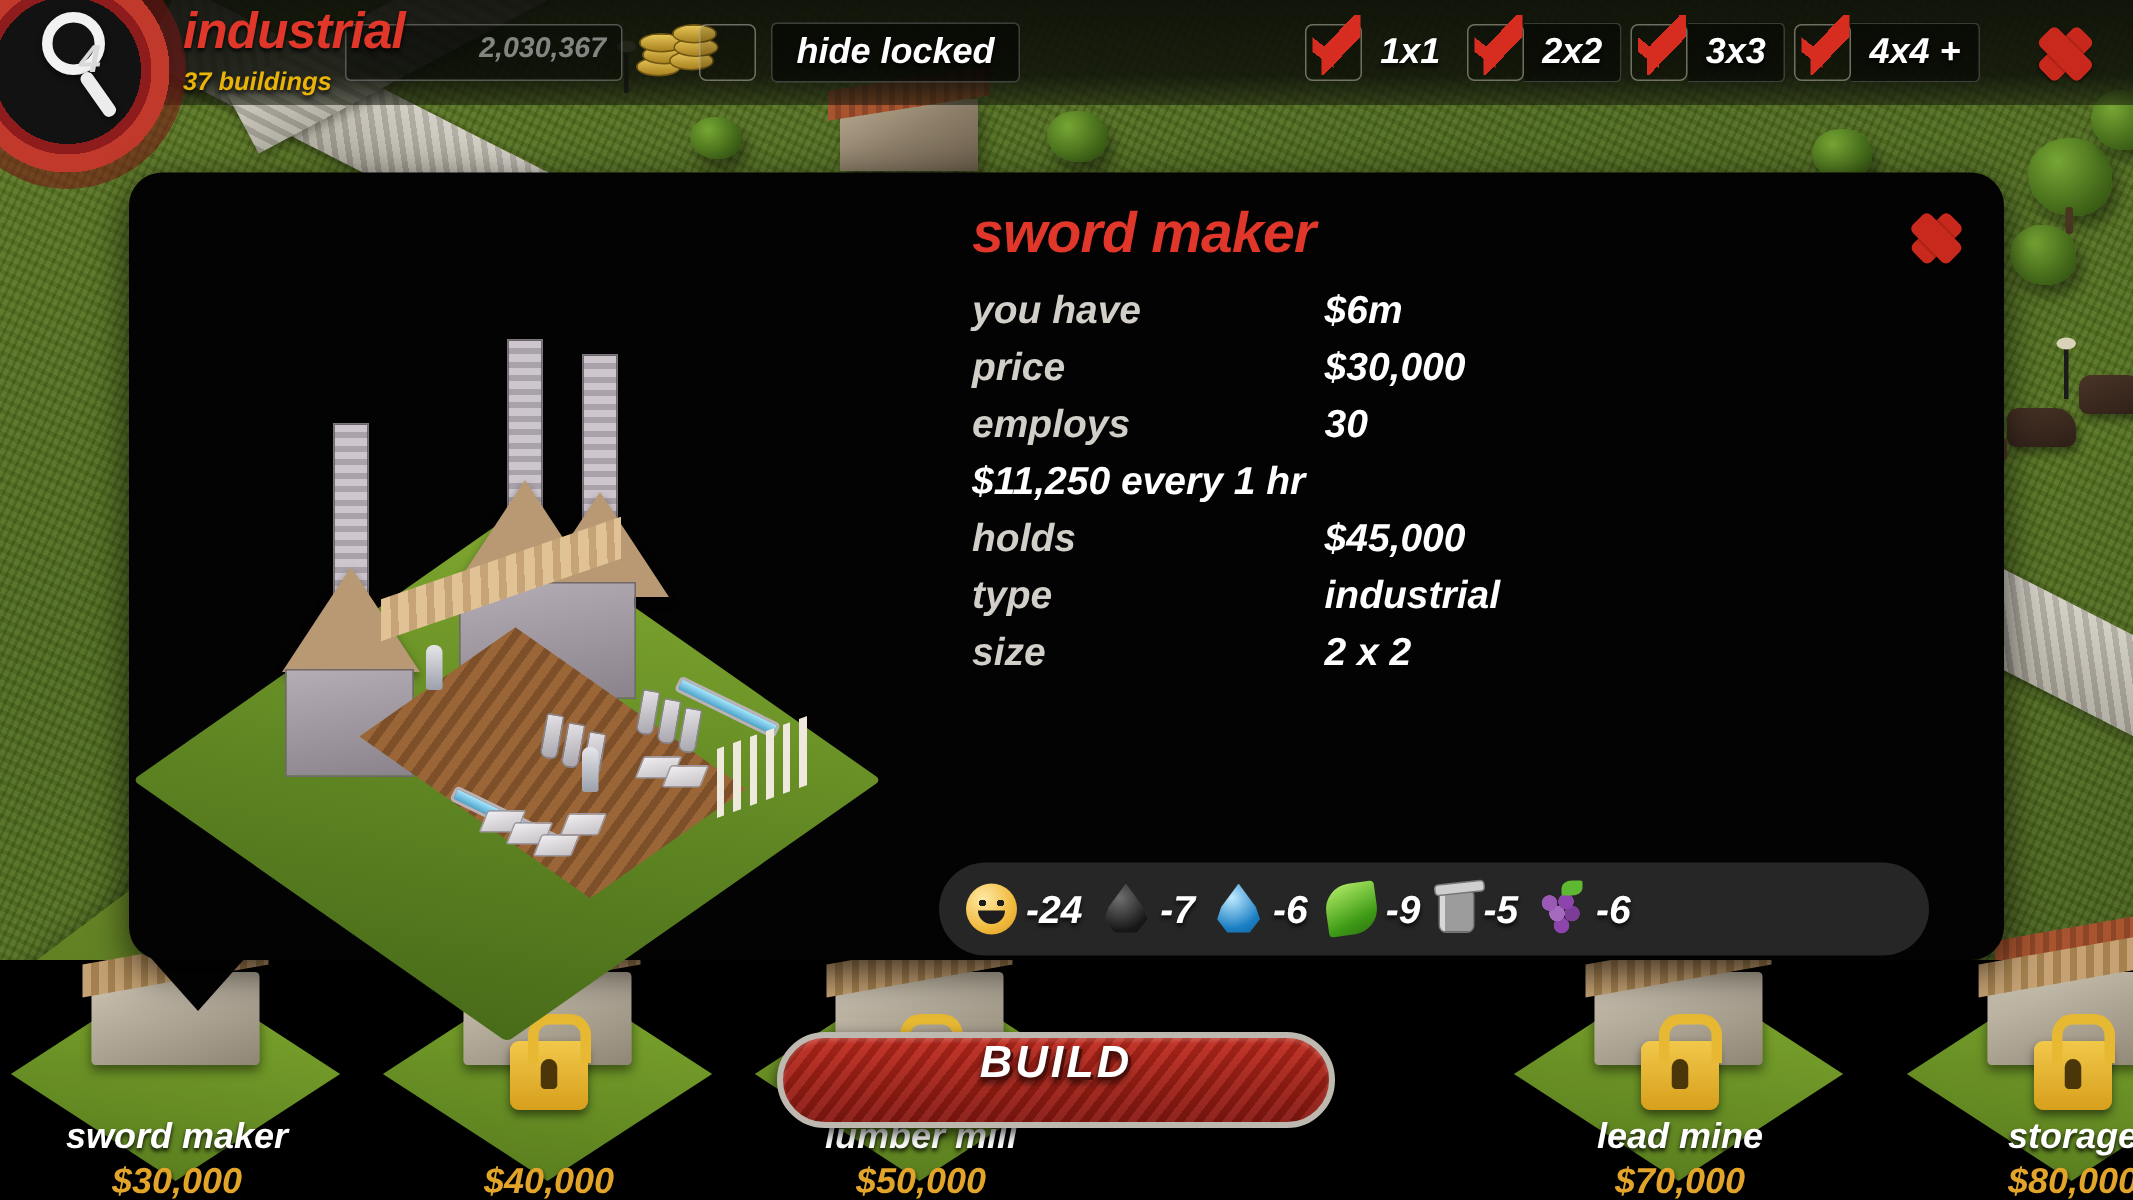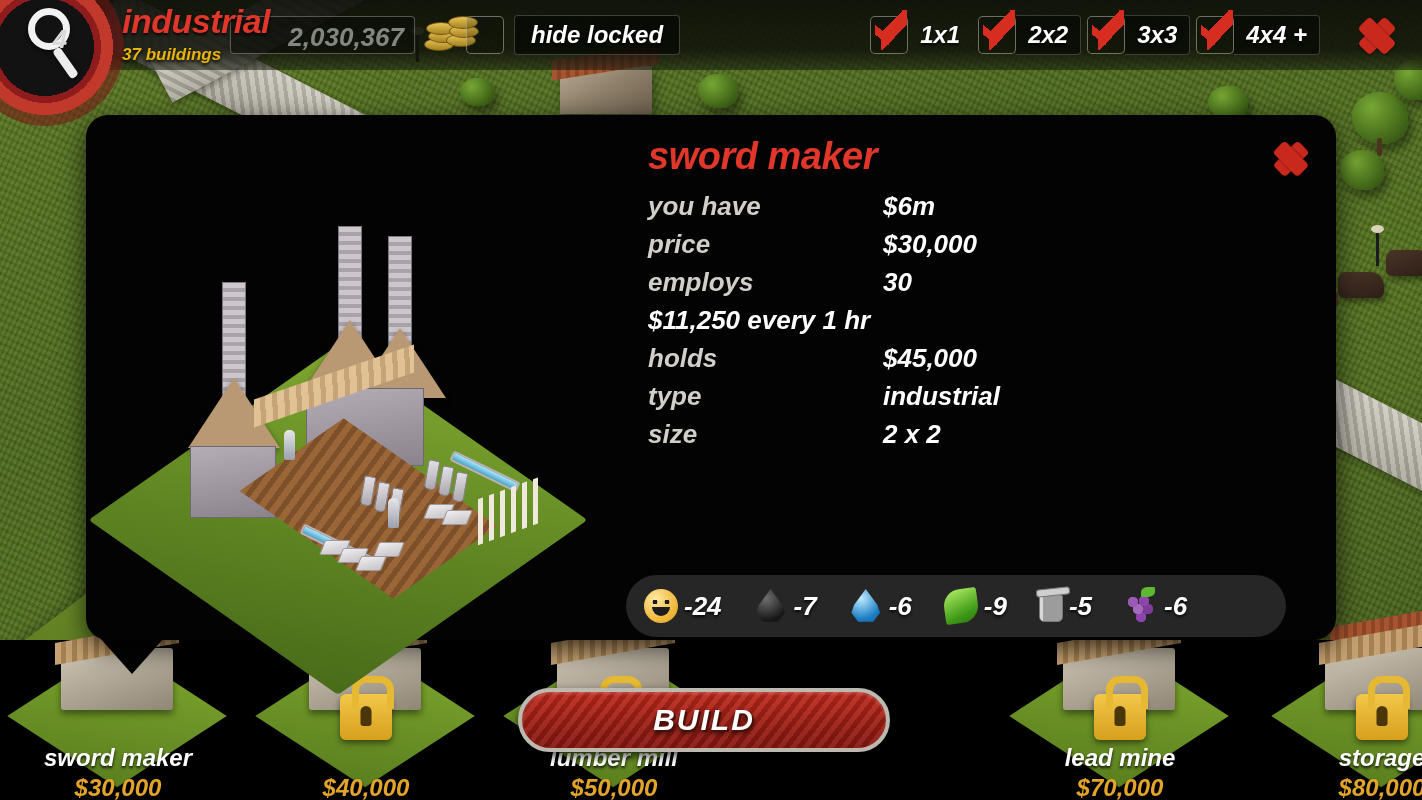--- a/index.html
+++ b/index.html
@@ -104,21 +104,21 @@
   }
 
   #coin-readout {
     position:absolute; left:230px; top:16px; width:185px; height:38px;
     border:1px solid rgba(170,170,170,.45); border-radius:4px;
     background:rgba(0,0,0,.35);
     z-index:42;
   }
   #coin-readout .amount {
     position:absolute; right:10px; top:5px;
-    font-size:26px; font-weight:bold; font-style:italic;
+    font-size:19px; font-weight:bold; font-style:italic;
     color:rgba(205,205,205,.62);
   }
   .coinstack {
     position:absolute; left:424px; top:12px; width:58px; height:46px; z-index:42;
   }
   .coinstack i {
     position:absolute; display:block; width:30px; height:13px; border-radius:50%;
     background:linear-gradient(180deg,#e7c558,#a8821f); border:1px solid #6f5512;
   }
 
@@ -270,21 +270,21 @@
   .slabel {
     width:235px; flex:0 0 235px;
     font-size:26px; font-style:italic; font-weight:bold; color:#d2cfc9;
   }
   .svalue { font-size:26px; font-style:italic; font-weight:bold; color:#ffffff; }
 
   
   #res-strip {
     position:absolute; left:540px; top:460px; width:660px; height:62px;
     border-radius:31px; background:#262626;
-    display:flex; align-items:center; padding:0 18px; gap:32px;
+    display:flex; align-items:center; padding:0 18px; gap:12px;
   }
   .res { display:flex; align-items:center; gap:6px; }
   .res .rval {
     font-size:26px; font-weight:bold; font-style:italic; color:#fff;
     text-shadow:0 2px 3px rgba(0,0,0,.8);
   }
   .ricon { width:34px; height:34px; position:relative; flex:0 0 auto; }
   .ricon.smiley {
     border-radius:50%;
     background:radial-gradient(circle at 34% 30%, #ffe9a3, #f0b93c 62%, #d79a22);
@@ -392,21 +392,21 @@
   }
 
   #build-btn {
     position:absolute; left:518px; top:688px; width:372px; height:64px;
     border-radius:32px; z-index:35; cursor:pointer;
     border:4px solid #bdb9b0;
     background:
       repeating-linear-gradient(128deg, rgba(0,0,0,.14) 0 5px, rgba(255,255,255,.06) 5px 10px),
       linear-gradient(180deg,#c0291d 0%,#9e1f15 55%,#861710 100%);
     box-shadow:0 4px 9px rgba(0,0,0,.7), inset 0 2px 3px rgba(255,255,255,.18);
-    display:flex; align-items:center; justify-content:center;
+    display:flex; align-items:flex-start; justify-content:center;
   }
   #build-btn span {
     font-size:30px; font-weight:bold; font-style:italic; letter-spacing:2px;
     color:#fff; text-shadow:2px 2px 0 #4a0f0a, 0 3px 5px rgba(0,0,0,.8);
   }
 </style>
 </head>
 <body>
 
 <div id="world">

